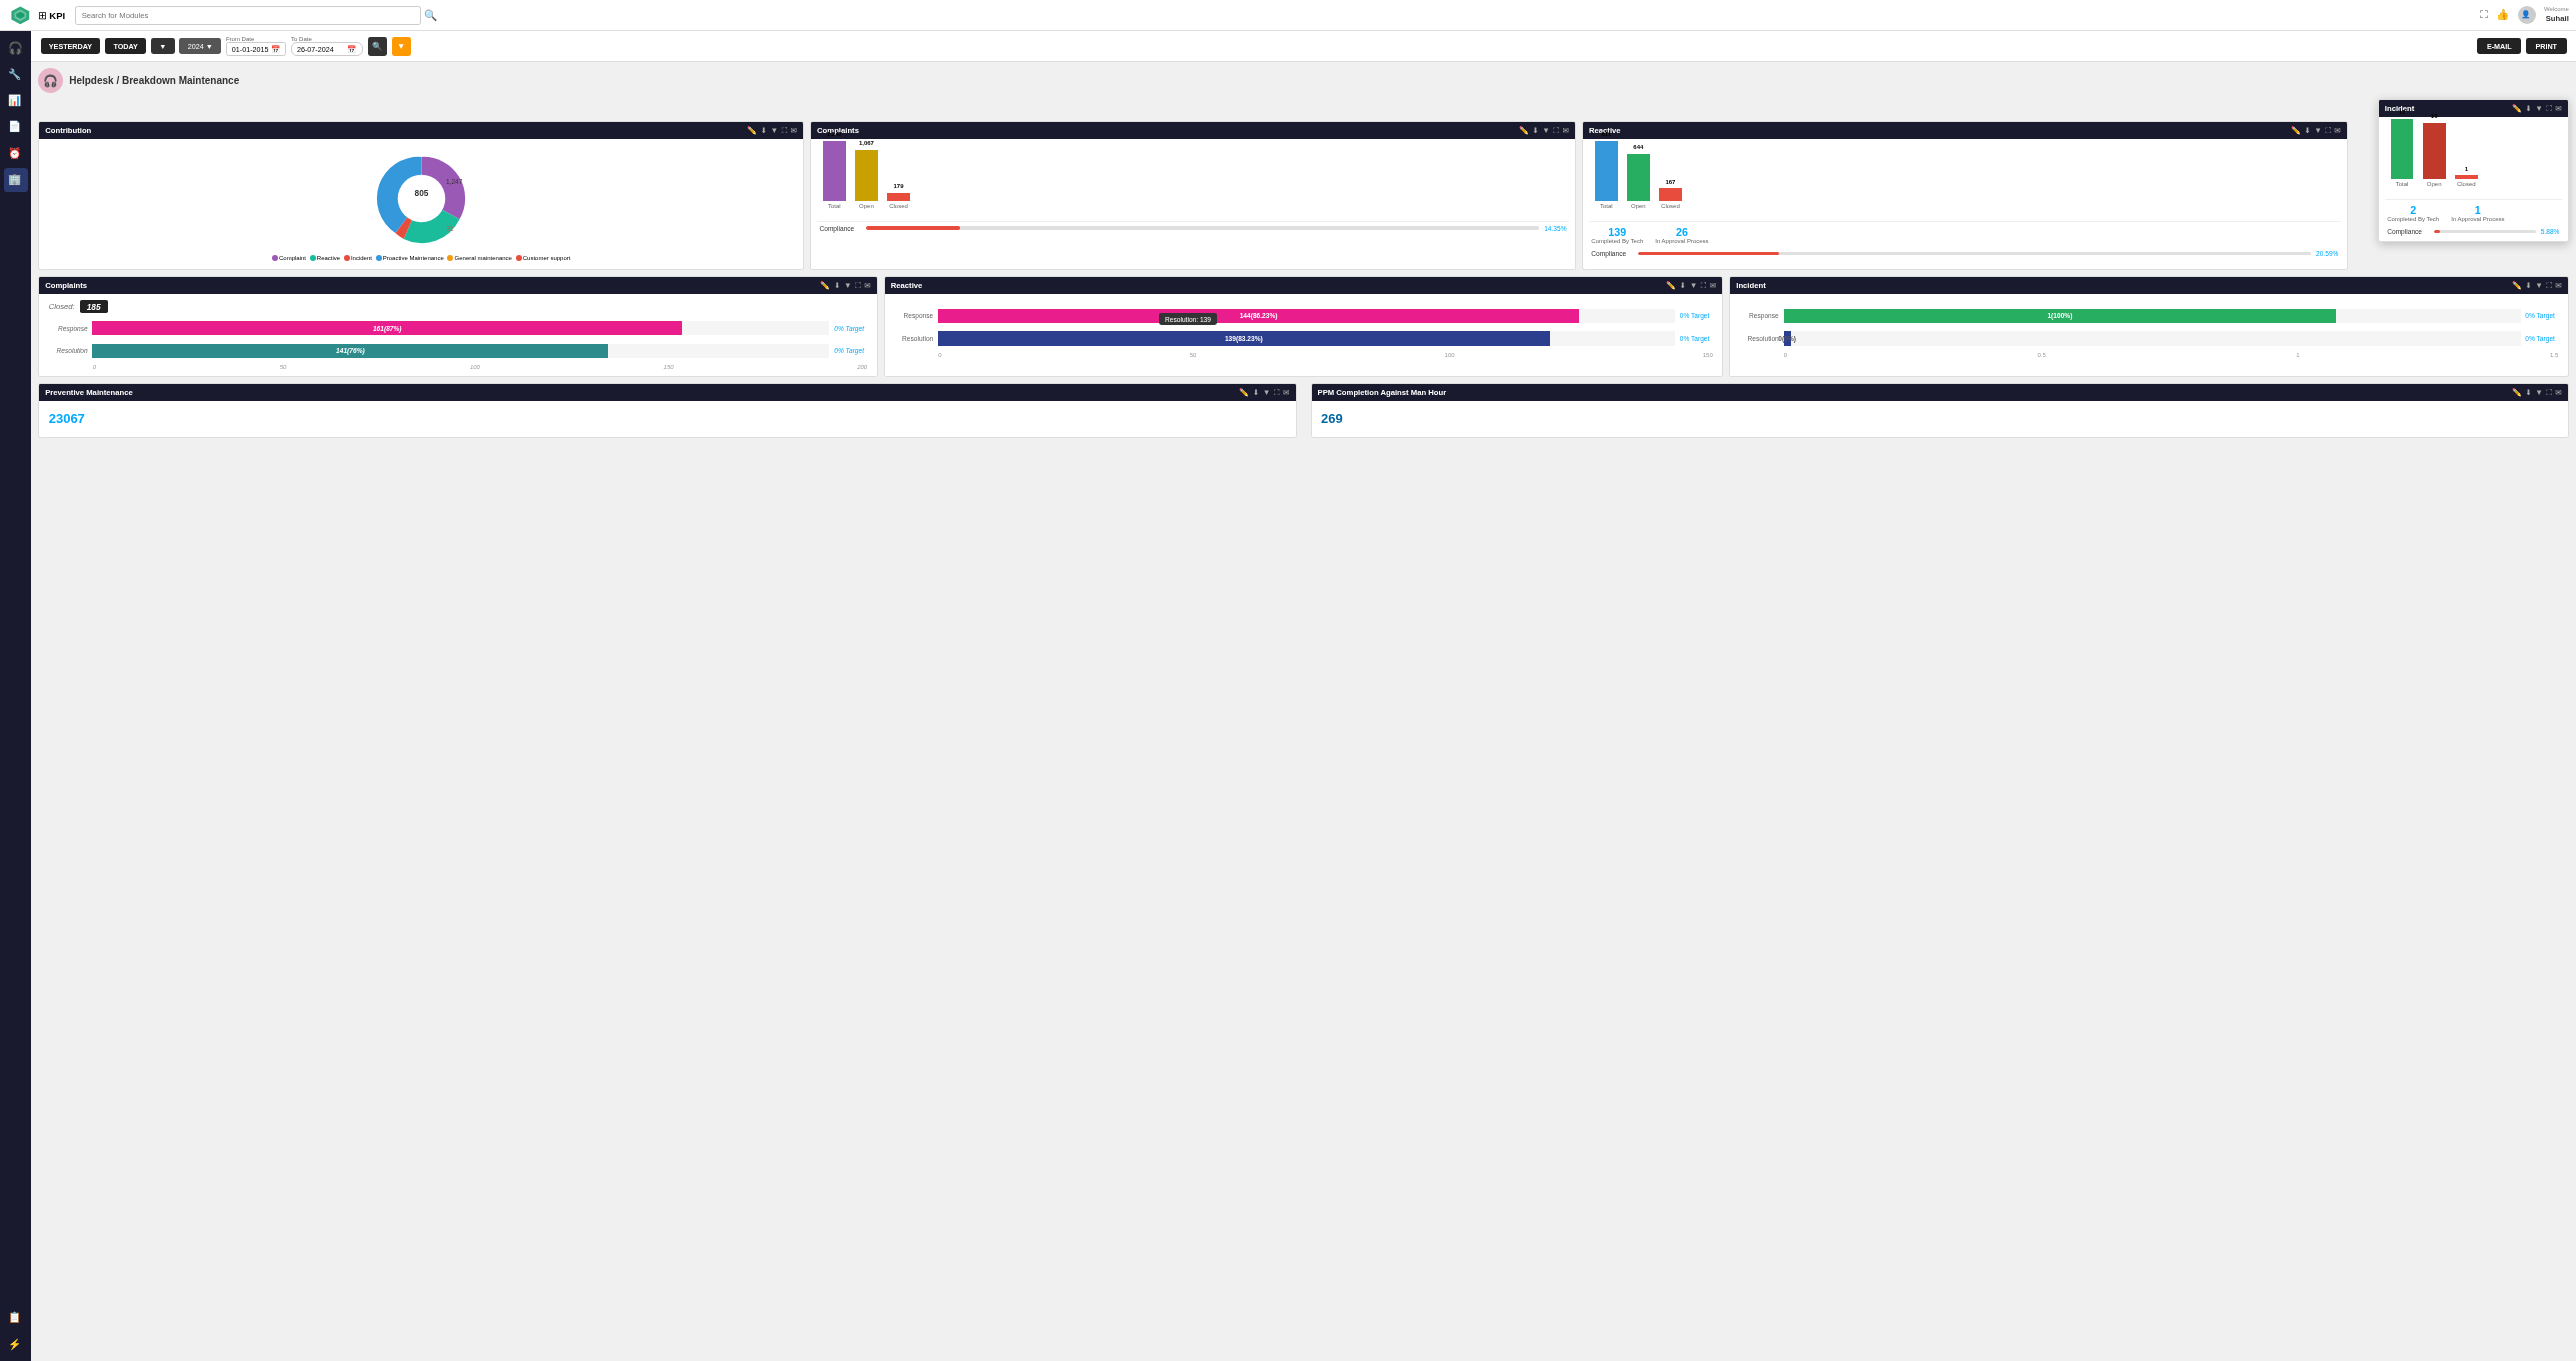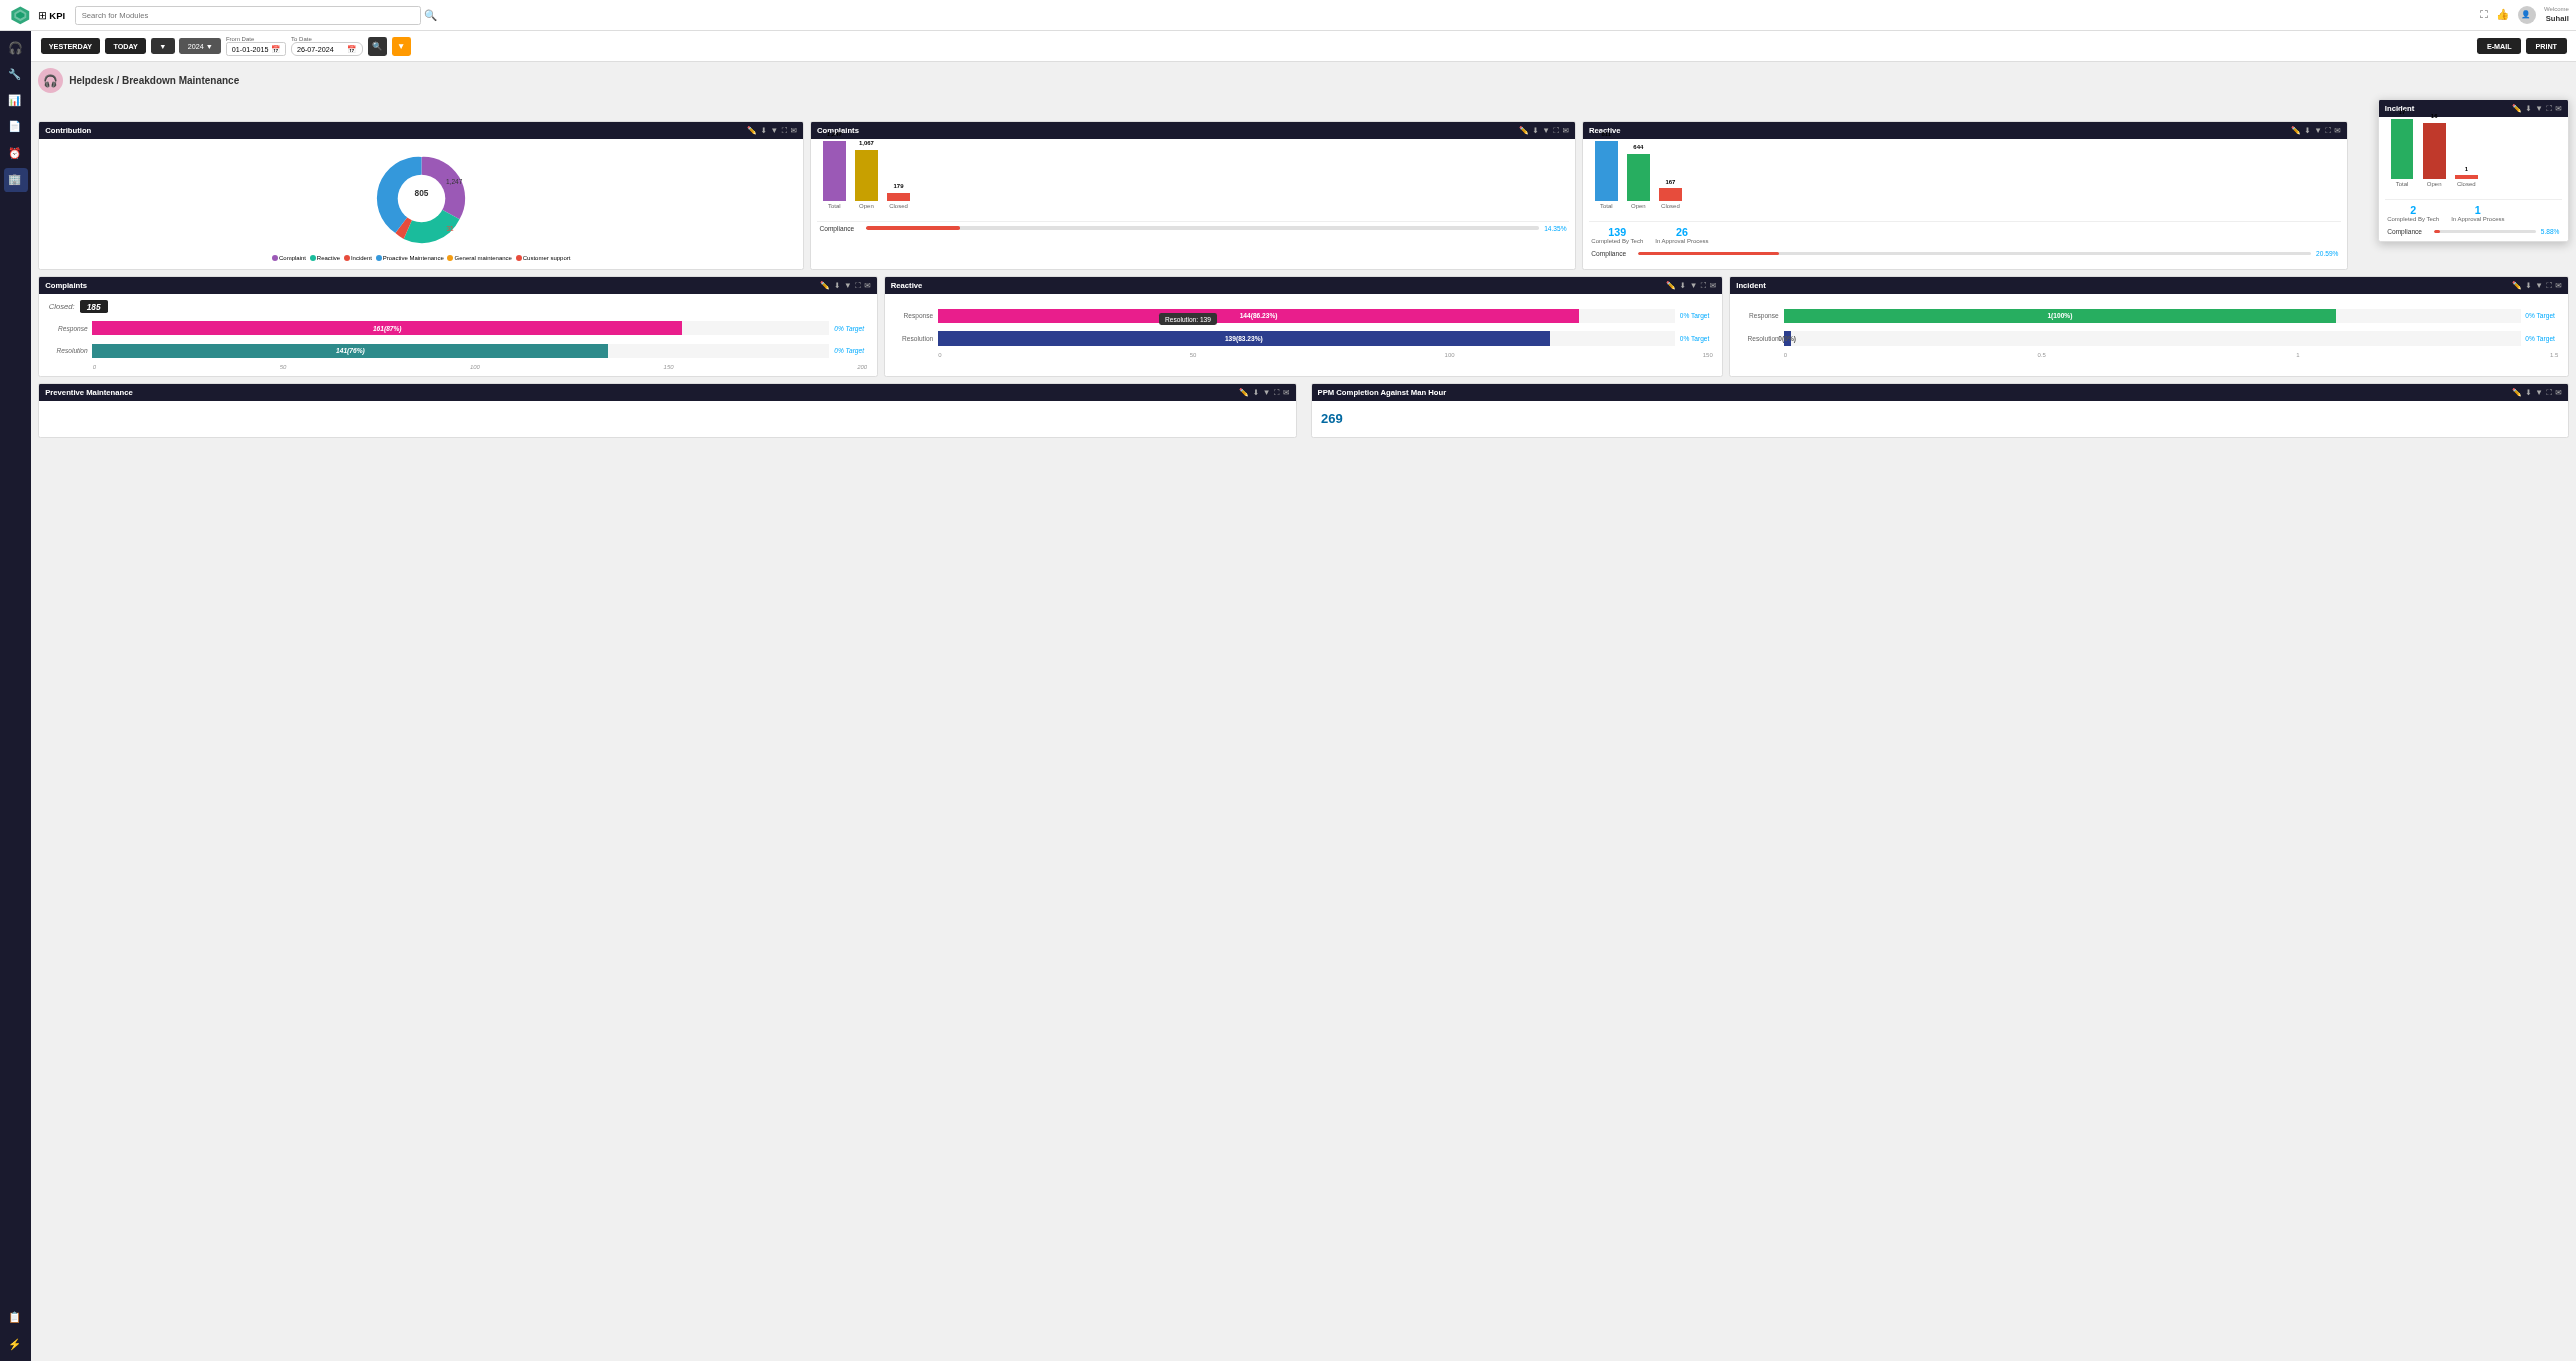--- a/index.html
+++ b/index.html
@@ -427,20 +427,23 @@
         <div style="background:#1a1a2e;color:#fff;padding:3.6px 6px;display:flex;align-items:center;justify-content:space-between;">
           <span style="font-size:7.7px;font-weight:bold;">Preventive Maintenance</span>
           <div style="display:flex;gap:3.6px;font-size:7.7px;color:#aaa;">
             <span>✏️</span>
             <span>⬇</span>
             <span>▼</span>
             <span>⛶</span>
             <span>✉</span>
           </div>
         </div>
+        <div style="padding:9.5px;min-height:36px;">
+          <div style="font-size:13px;color:#00aaff;font-weight:bold;">23067</div>
+        </div>
       </div>
 
       <div style="background:#fff;border:0.6px solid #ddd;border-radius:2.4px;overflow:hidden;">
         <div style="background:#1a1a2e;color:#fff;padding:3.6px 6px;display:flex;align-items:center;justify-content:space-between;">
           <span style="font-size:7.7px;font-weight:bold;">PPM Completion Against Man Hour</span>
           <div style="display:flex;gap:3.6px;font-size:7.7px;color:#aaa;">
             <span>✏️</span>
             <span>⬇</span>
             <span>▼</span>
             <span>⛶</span>

